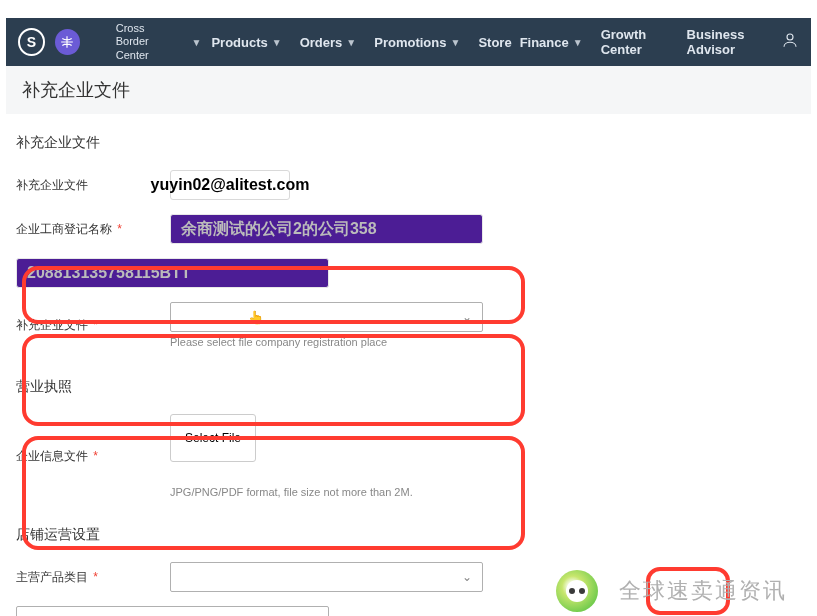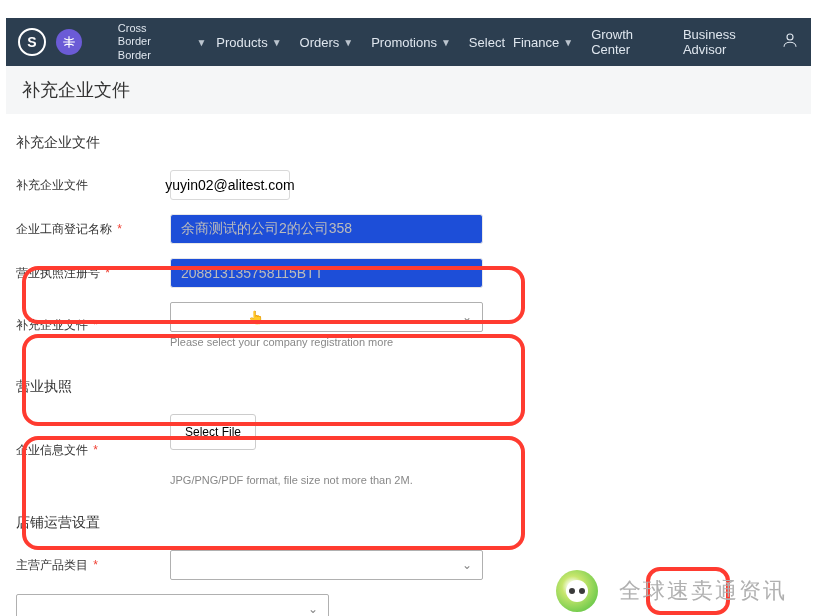--- a/index.html
+++ b/index.html
@@ -3,38 +3,38 @@
   <meta charset="utf-8">
   <style>
     * { box-sizing: border-box; margin: 0; padding: 0; }
     body { font-family: Arial, "Microsoft YaHei", sans-serif; font-size: 13px; background: #fff; position: relative; width: 817px; height: 616px; overflow: hidden; }
     .wrap { position: relative; width: 817px; height: 616px; }
     .topbar { height: 48px; background: #2c3e50; display: flex; align-items: center; padding: 0 12px; color: #dfe6ee; position: relative; margin: 18px 6px 0 6px; }
     .logo-circle { width: 28px; height: 28px; border: 2px solid #fff; border-radius: 50%; display: flex; align-items: center; justify-content: center; color: #fff; font-weight: bold; font-size: 14px; margin-right: 10px; }
     .globe-circle { width: 26px; height: 26px; border-radius: 50%; background: #6b5bd6; display: flex; align-items: center; justify-content: center; margin-right: 8px; color: #fff; font-size: 14px; }
     .lang { font-size: 11px; line-height: 1.2; margin-right: 10px; margin-left: 28px; }
     .caret { font-size: 10px; margin-left: 4px; margin-right: 10px; opacity: 0.8; }
-    .nav { display: flex; align-items: center; gap: 8px; }
+    .nav { display: flex; align-items: center; gap: 8px; font-weight: bold; }
     .nav-item { font-size: 13px; color: #dfe6ee; display: flex; align-items: center; cursor: pointer; }
     .spacer { flex: 1; }
     .user-icon { font-size: 18px; color: #dfe6ee; }
     .page-title { background: #f5f6f7; padding: 12px 16px; font-size: 18px; color: #333; margin: 0 6px; }
     .card { background: #fff; padding: 20px 12px 20px 16px; }
     .section-title { font-size: 14px; color: #333; margin-bottom: 18px; }
     .row { display: flex; align-items: center; margin-bottom: 14px; min-height: 30px; }
     .label { width: 154px; font-size: 12px; color: #333; flex-shrink: 0; }
     .req { color: #f04134; margin-left: 2px; }
-    .val-box { height: 30px; border: 1px solid #d9d9d9; border-radius: 3px; padding: 0 10px; font-size: 14px; display: flex; align-items: center; background: #fff; }
+    .val-box { height: 30px; border: 1px solid #d9d9d9; border-radius: 3px; padding: 0 10px; font-size: 16px; display: flex; align-items: center; background: #fff; font-weight: bold; }
     .val-static { width: 120px; display: inline-flex; justify-content: center; }
-    .val-input { width: 313px; color: #bbb; background: #1d4ed8; border-color: #e8e8e8; }
+    .val-input { width: 313px; color: #bbb; background: #4c1d95; border-color: #e8e8e8; }
     .select-ctl { width: 313px; height: 30px; border: 1px solid #b0b0b0; border-radius: 2px; position: relative; background: #fff; display: flex; align-items: center; justify-content: flex-end; padding-right: 10px; }
     .select-ctl .chev { color: #888; font-size: 12px; }
     .cursor-hand { position: absolute; left: 77px; top: 50%; transform: translateY(-50%); font-size: 13px; }
     .hint { font-size: 11px; color: #888; margin-top: 4px; }
-    .btn-file { height: 36px; padding: 0 14px; border: 1px solid #ccc; border-radius: 3px; background: #fff; font-size: 12px; cursor: pointer; }
+    .btn-file { height: 48px; padding: 0 14px; border: 1px solid #ccc; border-radius: 3px; background: #fff; font-size: 12px; cursor: pointer; }
     .red-box { position: absolute; border: 4px solid #ff3b30; border-radius: 16px; pointer-events: none; z-index: 5; }
     .red-box.b1 { left: 22px; top: 248px; width: 503px; height: 58px; }
     .red-box.b2 { left: 22px; top: 316px; width: 503px; height: 92px; }
     .red-box.b3 { left: 22px; top: 418px; width: 503px; height: 114px; }
     .red-box.b4 { left: 646px; top: 549px; width: 84px; height: 48px; border-radius: 14px; }
     .wm-box { position: absolute; right: 30px; bottom: 22px; display: flex; align-items: center; gap: 21px; z-index: 10; }
     .wm-circle { width: 42px; height: 42px; border-radius: 50%; background: radial-gradient(circle at 40% 40%, #fff 10%, #c7e66d 30%, #3fbb3a 100%); display: flex; align-items: center; justify-content: center; }
     .wm-inner { width: 22px; height: 22px; background: #fff; border-radius: 50%; position: relative; }
     .wm-inner::before { content:""; position:absolute; width:6px; height:6px; background:#3a3a3a; border-radius:50%; top:8px; left:3px; }
     .wm-inner::after { content:""; position:absolute; width:6px; height:6px; background:#3a3a3a; border-radius:50%; top:8px; right:3px; }
@@ -46,38 +46,38 @@
 <div class="wrap">
   <div class="topbar">
     <div class="logo-circle">S</div>
     <div class="globe-circle">
       <svg width="14" height="14" viewBox="0 0 24 24" fill="none" stroke="#fff" stroke-width="2">
           <path d="M2 12h20M12 2v20M4 6c4 3 12 3 16 0M4 18c4-3 12-3 16 0"></path>
         </svg>
     </div>
     <div class="lang">
       <div>Cross Border</div>
-      <div>Border</div>
+      <div>Center</div>
     </div>
     <span class="caret">▼</span>
     <div class="nav">
       <div class="nav-item">
           <span>Products</span>
           <span class="caret">▼</span>
         </div>
       <div class="nav-item">
           <span>Orders</span>
           <span class="caret">▼</span>
         </div>
       <div class="nav-item">
           <span>Promotions</span>
           <span class="caret">▼</span>
         </div>
       <div class="nav-item">
-          <span>Select</span>
+          <span>Store</span>
         </div>
       <div class="nav-item">
           <span>Finance</span>
           <span class="caret">▼</span>
         </div>
       <div class="nav-item">
           <span>Growth Center</span>
         </div>
       <div class="nav-item">
           <span>Business Advisor</span>
@@ -101,32 +101,31 @@
       <div class="label"><span>补充企业文件</span></div>
       <div class="val-box val-static">yuyin02@alitest.com</div>
     </div>
 
     <div class="row">
       <div class="label"><span>企业工商登记名称</span> <span class="req">*</span></div>
       <div class="val-box val-input">余商测试的公司2的公司358</div>
     </div>
 
     <div class="row">
-      <div class="label"><span>营业执照注册号</span> <span class="req">*</span></div>
       <div class="val-box val-input">208813135758115BTT</div>
     </div>
 
     <div class="row" style="margin-bottom:0;">
       <div class="label"><span>补充企业文件</span> <span class="req">*</span></div>
       <div>
         <div class="select-ctl">
           <span class="cursor-hand">👆</span>
           <span class="chev">⌄</span>
         </div>
-        <div class="hint">Please select your company registration more</div>
+        <div class="hint">Please select file company registration place</div>
       </div>
     </div>
 
     <div style="height:30px;"></div>
 
     <div class="section-title">营业执照</div>
 
     <div class="row" style="margin-bottom:0;">
       <div class="label"><span>企业信息文件</span> <span class="req">*</span></div>
       <div>

